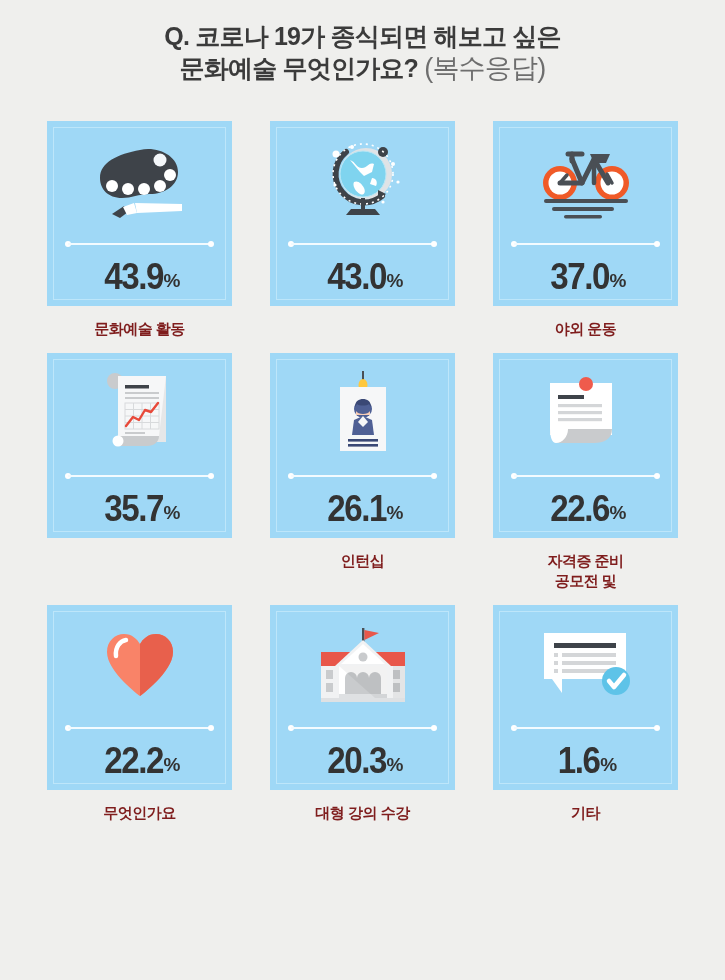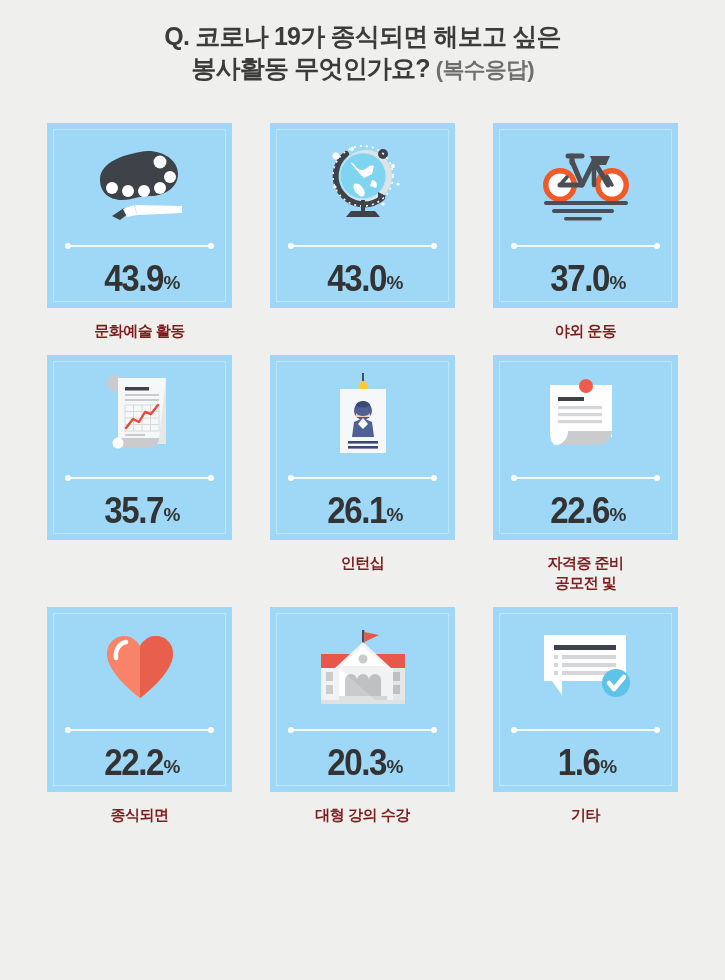--- a/index.html
+++ b/index.html
@@ -27,22 +27,22 @@
   .title-line {
     color: #3b3b3b;
     font-size: 25px;
     font-weight: bold;
     letter-spacing: -0.8px;
     line-height: 32px;
     white-space: nowrap;
   }
   .title-note {
     color: #6e6e6e;
-    font-weight: bold;
-    font-size: 22px;
+    font-weight: normal;
+    font-size: 27px;
     text-align: center;
   }
 
   
   .grid {
     margin: 16px auto;
     margin-top: 37px;
     width: 631px;
     display: grid;
     grid-template-columns: repeat(3, 185px);
@@ -140,21 +140,21 @@
   svg { display: block; }
 </style>
 </head>
 <body>
 
 <div class="page">
 
   <div class="title-block">
     <div class="title-line">Q. 코로나 19가 종식되면 해보고 싶은</div>
     <div class="title-line">
-      <span>봉사활동 무엇인가요?</span>
+      <span>문화예술 무엇인가요?</span>
       <span class="title-note">(복수응답)</span>
     </div>
   </div>
 
   <div class="grid">
 
     <div class="cell">
       <div class="card">
         <div class="card-inner-border"></div>
         <div class="icon-area">
@@ -371,21 +371,21 @@
           <span class="dot left"></span>
           <span class="bar"></span>
           <span class="dot right"></span>
         </div>
         <div class="value-area">
           <span class="value-num">22.2</span>
           <span class="value-pct">%</span>
         </div>
       </div>
       <div class="caption">
-        <div>종식되면</div>
+        <div>무엇인가요</div>
       </div>
     </div>
 
     <div class="cell">
       <div class="card">
         <div class="card-inner-border"></div>
         <div class="icon-area">
           <svg width="100" height="78" viewBox="0 0 100 78">
             <rect x="49" y="2" width="2.4" height="20" fill="#4a4f55"></rect>
             <path d="M51.4 4 L66 7 L51.4 14 Z" fill="#e8574a"></path>

